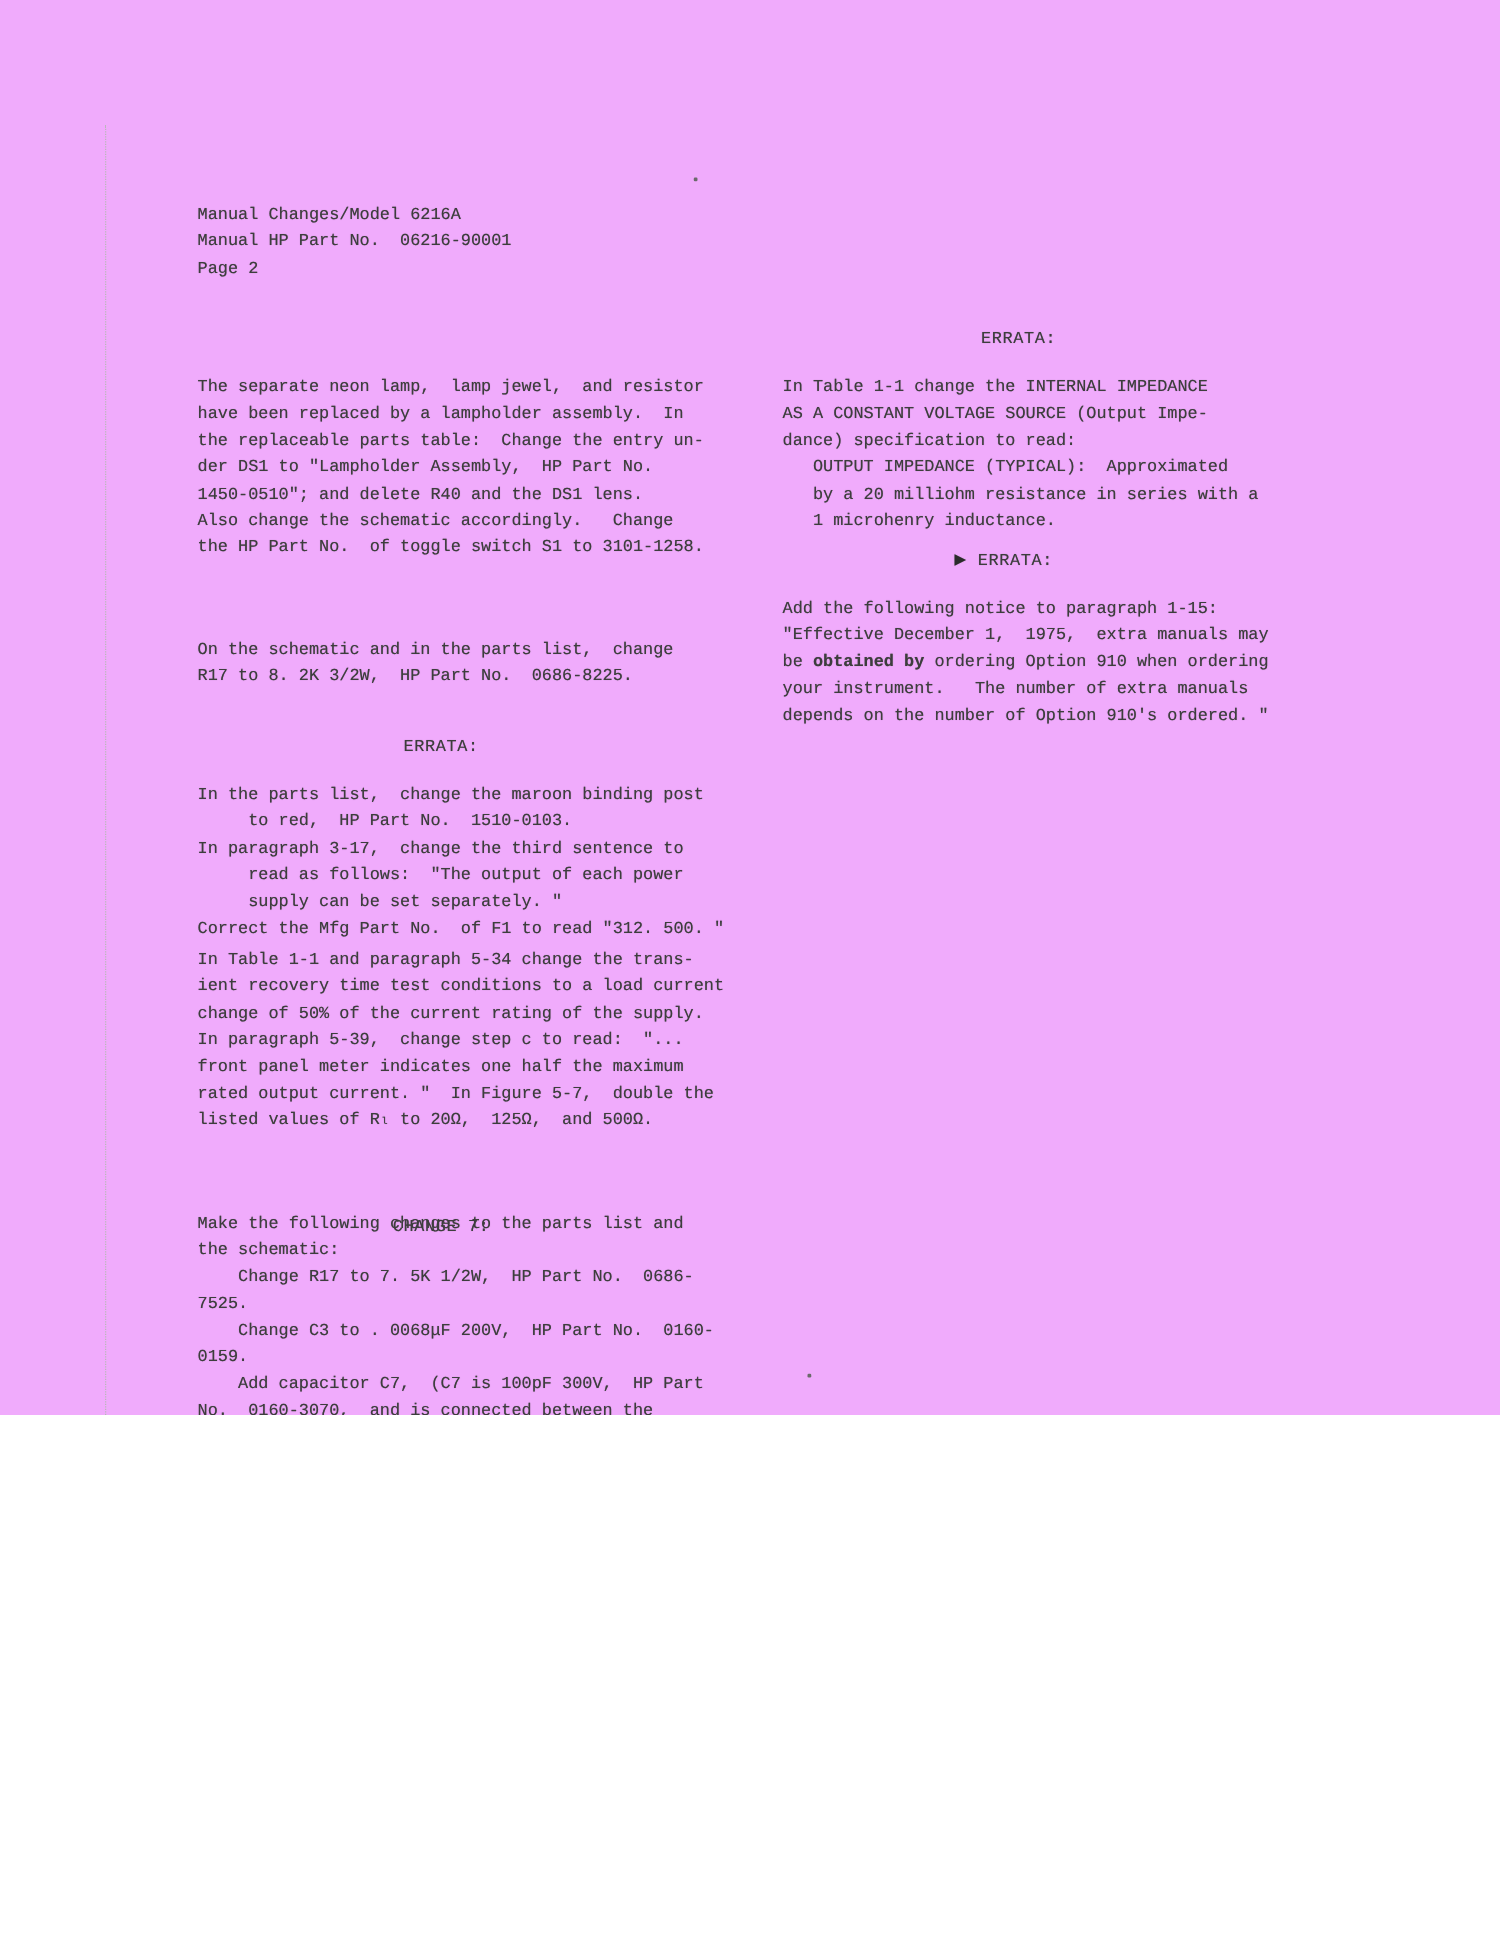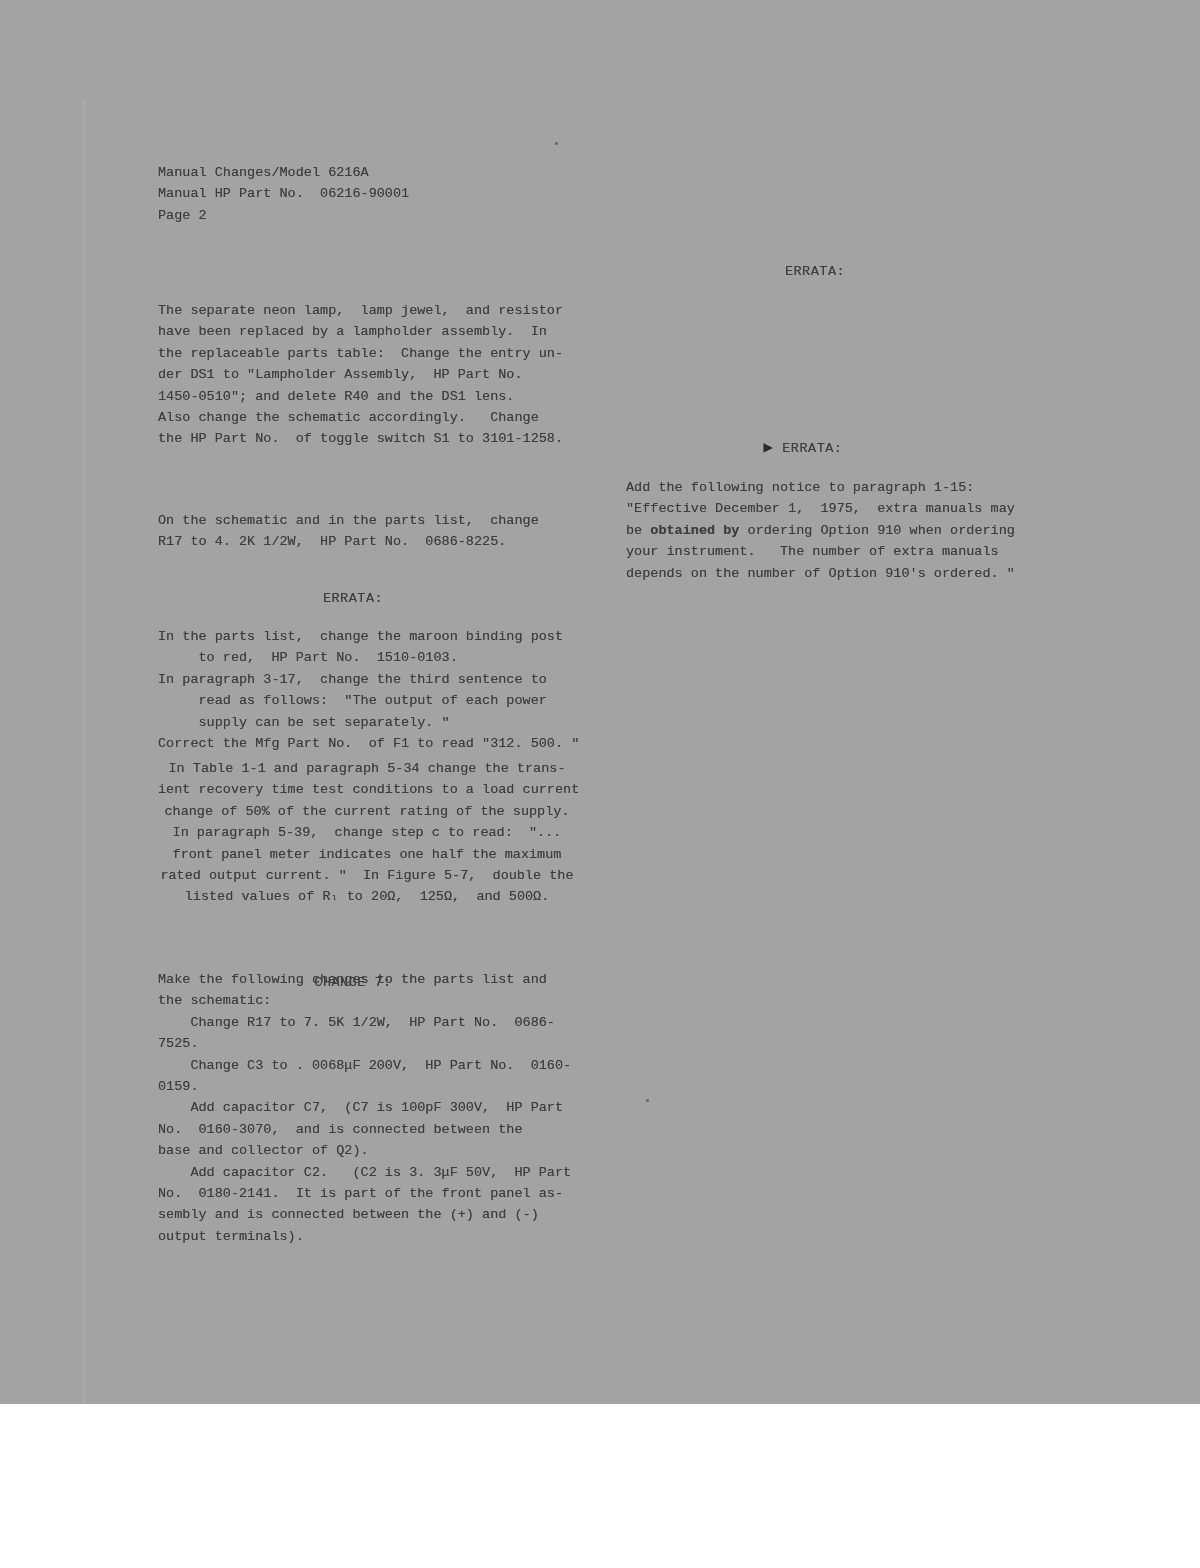--- a/index.html
+++ b/index.html
@@ -1,20 +1,20 @@
 <!DOCTYPE html>
 <html><head>
 <meta charset="utf-8">
 <style>
   html, body { margin: 0; padding: 0; background: #ffffff; }
   .page {
     position: relative;
     width: 1200px;
-    height: 1404px;
-    background: #a3a3a3;
+    height: 1132px;
+    background: #f0abfc;
     overflow: hidden;
     font-family: "Liberation Mono", "DejaVu Sans Mono", monospace;
     color: #3d3d3d;
   }
   .scan-edge-line {
     position: absolute;
     left: 84px;
     top: 100px;
     height: 1362px;
     width: 0;
@@ -69,30 +69,30 @@
 
   <div class="block para lcol" style="top:300px;">The separate neon lamp,  lamp jewel,  and resistor
 have been replaced by a lampholder assembly.  In
 the replaceable parts table:  Change the entry un-
 der DS1 to "Lampholder Assembly,  HP Part No.
 1450-0510"; and delete R40 and the DS1 lens.
 Also change the schematic accordingly.   Change
 the HP Part No.  of toggle switch S1 to 3101-1258.</div>
 
   <div class="block para lcol" style="top:510px;">On the schematic and in the parts list,  change
-R17 to 4. 2K 1/2W,  HP Part No.  0686-8225.</div>
+R17 to 8. 2K 3/2W,  HP Part No.  0686-8225.</div>
 
   <div class="block heading lhead" style="top:588px;">ERRATA:</div>
   <div class="block para lcol" style="top:626px;">In the parts list,  change the maroon binding post
      to red,  HP Part No.  1510-0103.
 In paragraph 3-17,  change the third sentence to
      read as follows:  "The output of each power
      supply can be set separately. "
 Correct the Mfg Part No.  of F1 to read "312. 500. "</div>
-  <div class="block para lcol" style="top:758px;text-align:center;">In Table 1-1 and paragraph 5-34 change the trans-
+  <div class="block para lcol" style="top:758px;">In Table 1-1 and paragraph 5-34 change the trans-
 ient recovery time test conditions to a load current
 change of 50% of the current rating of the supply.
 In paragraph 5-39,  change step c to read:  "...
 front panel meter indicates one half the maximum
 rated output current. "  In Figure 5-7,  double the
 listed values of Rₗ to 20Ω,  125Ω,  and 500Ω.</div>
 
   <div class="block heading lhead" style="top:928px;margin-top:44px;">CHANGE 7:</div>
   <div class="block para lcol" style="top:969px;">Make the following changes to the parts list and
 the schematic:
@@ -102,20 +102,26 @@
 0159.
     Add capacitor C7,  (C7 is 100pF 300V,  HP Part
 No.  0160-3070,  and is connected between the
 base and collector of Q2).
     Add capacitor C2.   (C2 is 3. 3μF 50V,  HP Part
 No.  0180-2141.  It is part of the front panel as-
 sembly and is connected between the (+) and (-)
 output terminals).</div>
 
   <div class="block heading rhead" style="top:261px;">ERRATA:</div>
+  <div class="block para rcol" style="top:300px;">In Table 1-1 change the INTERNAL IMPEDANCE
+AS A CONSTANT VOLTAGE SOURCE (Output Impe-
+dance) specification to read:
+   OUTPUT IMPEDANCE (TYPICAL):  Approximated
+   by a 20 milliohm resistance in series with a
+   1 microhenry inductance.</div>
 
   <div class="block heading rhead2" style="top:438px;"><span class="flag-icon">▶</span><span>ERRATA:</span></div>
   <div class="block para rcol" style="top:477px;"><span>Add the following notice to paragraph 1-15:
 "Effective December 1,  1975,  extra manuals may
 be </span><span class="bold-seg">obtained by</span><span> ordering Option 910 when ordering
 your instrument.   The number of extra manuals
 depends on the number of Option 910's ordered. "</span></div>
 
 
 </div>

